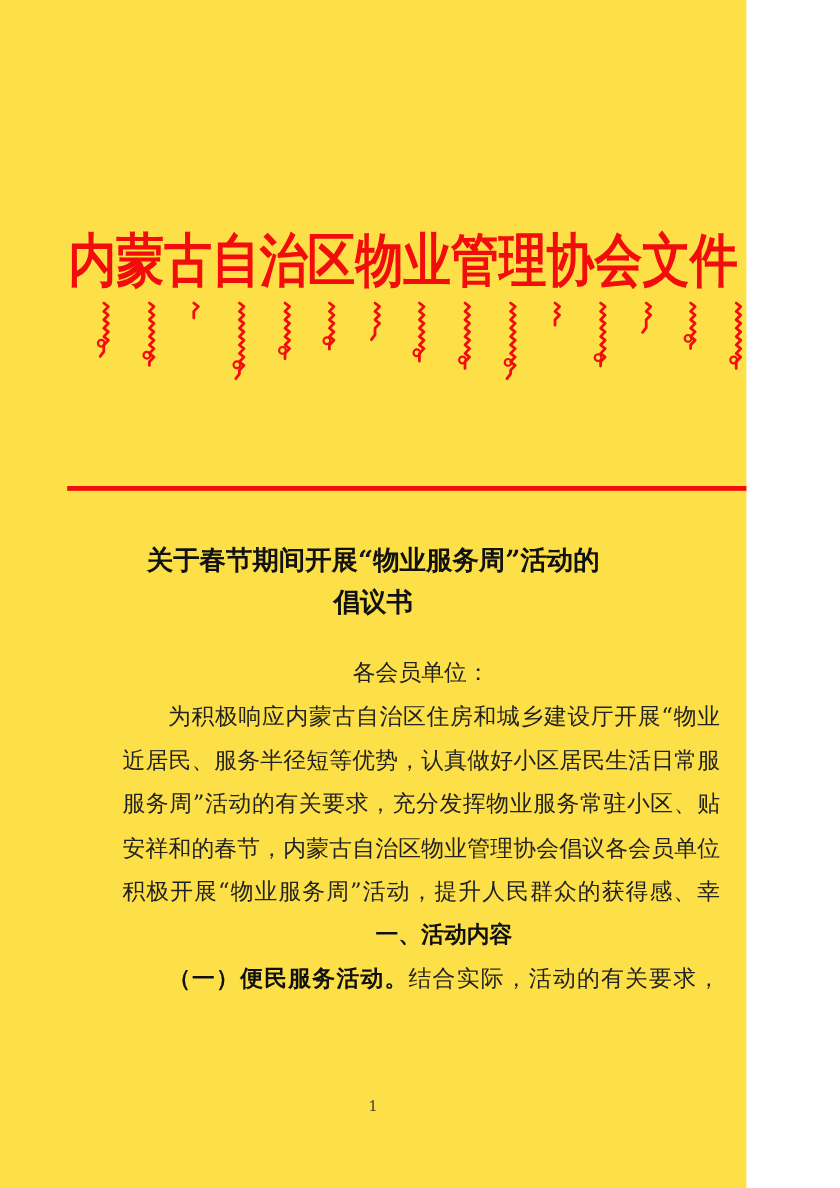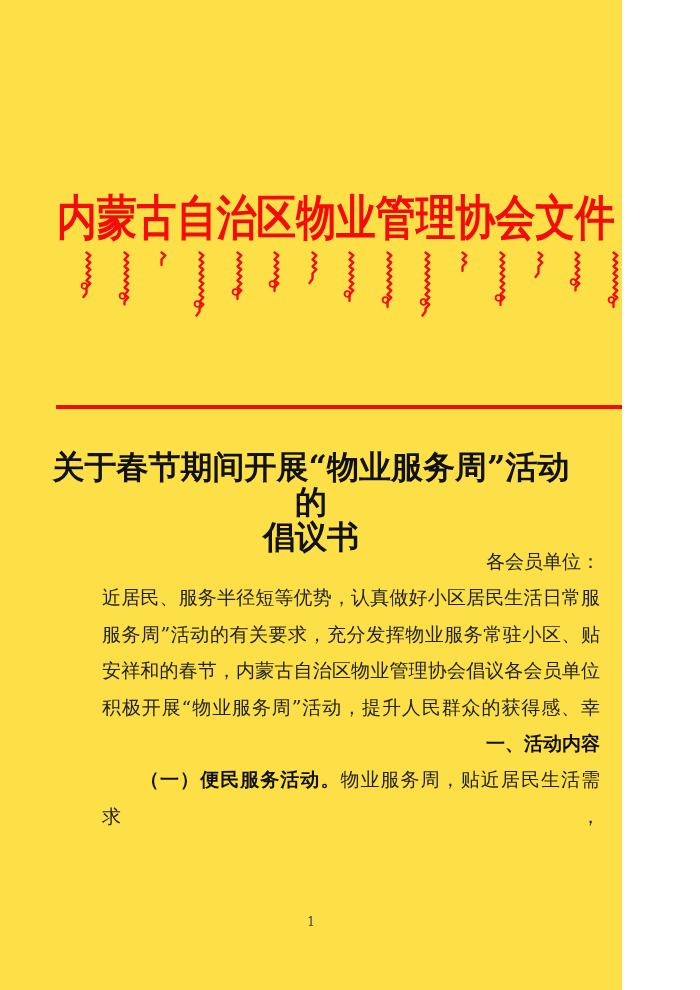--- a/index.html
+++ b/index.html
@@ -30,31 +30,31 @@
   }
   .mongol-row span{display:block;}
   
   .red-line{
     position:absolute;top:405px;left:56px;width:588px;height:4px;
   }
   
   .doc-title{
     position:absolute;top:450px;left:40px;right:40px;
     text-align:center;
-    font-size:32px;font-weight:bold;line-height:35px;
+    font-size:22px;font-weight:bold;line-height:35px;
     color:#111;
   }
   
   .doc-body{
     position:absolute;top:543px;left:102px;width:498px;
     font-size:19px;color:#222;
   }
   .bline{
     height:36.4px;line-height:36.4px;
-    text-align:right;
+    text-align:center;
   }
   .bline.just{text-align:justify;text-align-last:justify;}
   .bline.ind{text-indent:38px;}
   .bline .b{
     font-weight:bold;
     font-family:"DejaVu Sans","Liberation Sans",sans-serif;
     color:#101010;
     margin-top:42px;
   }
   
@@ -133,23 +133,24 @@
 
   <div class="red-line" style="background: rgb(242, 12, 12);"></div>
 
   <div class="doc-title">
     <div>关于春节期间开展“物业服务周”活动的</div>
     <div>倡议书</div>
   </div>
 
   <div class="doc-body">
       <div class="bline"><span>各会员单位：</span></div>
+      <div class="bline just ind"><span>为积极响应内蒙古自治区住房和城乡建设厅开展“物业</span></div>
       <div class="bline just"><span>近居民、服务半径短等优势，认真做好小区居民生活日常服</span></div>
       <div class="bline just"><span>服务周”活动的有关要求，充分发挥物业服务常驻小区、贴</span></div>
       <div class="bline just"><span>安祥和的春节，内蒙古自治区物业管理协会倡议各会员单位</span></div>
       <div class="bline just"><span>积极开展“物业服务周”活动，提升人民群众的获得感、幸</span></div>
       <div class="bline ind"><span class="b">一、活动内容</span></div>
-      <div class="bline just ind"><span class="b">（一）便民服务活动。</span><span>物业服务周，贴近居民生活需求，</span></div>
+      <div class="bline just ind"><span class="b">（一）便民服务活动。</span><span>结合实际，活动的有关要求，</span></div>
     </div>
 
   <div class="page-num">1</div>
 
 </div>
 
 </body></html>

